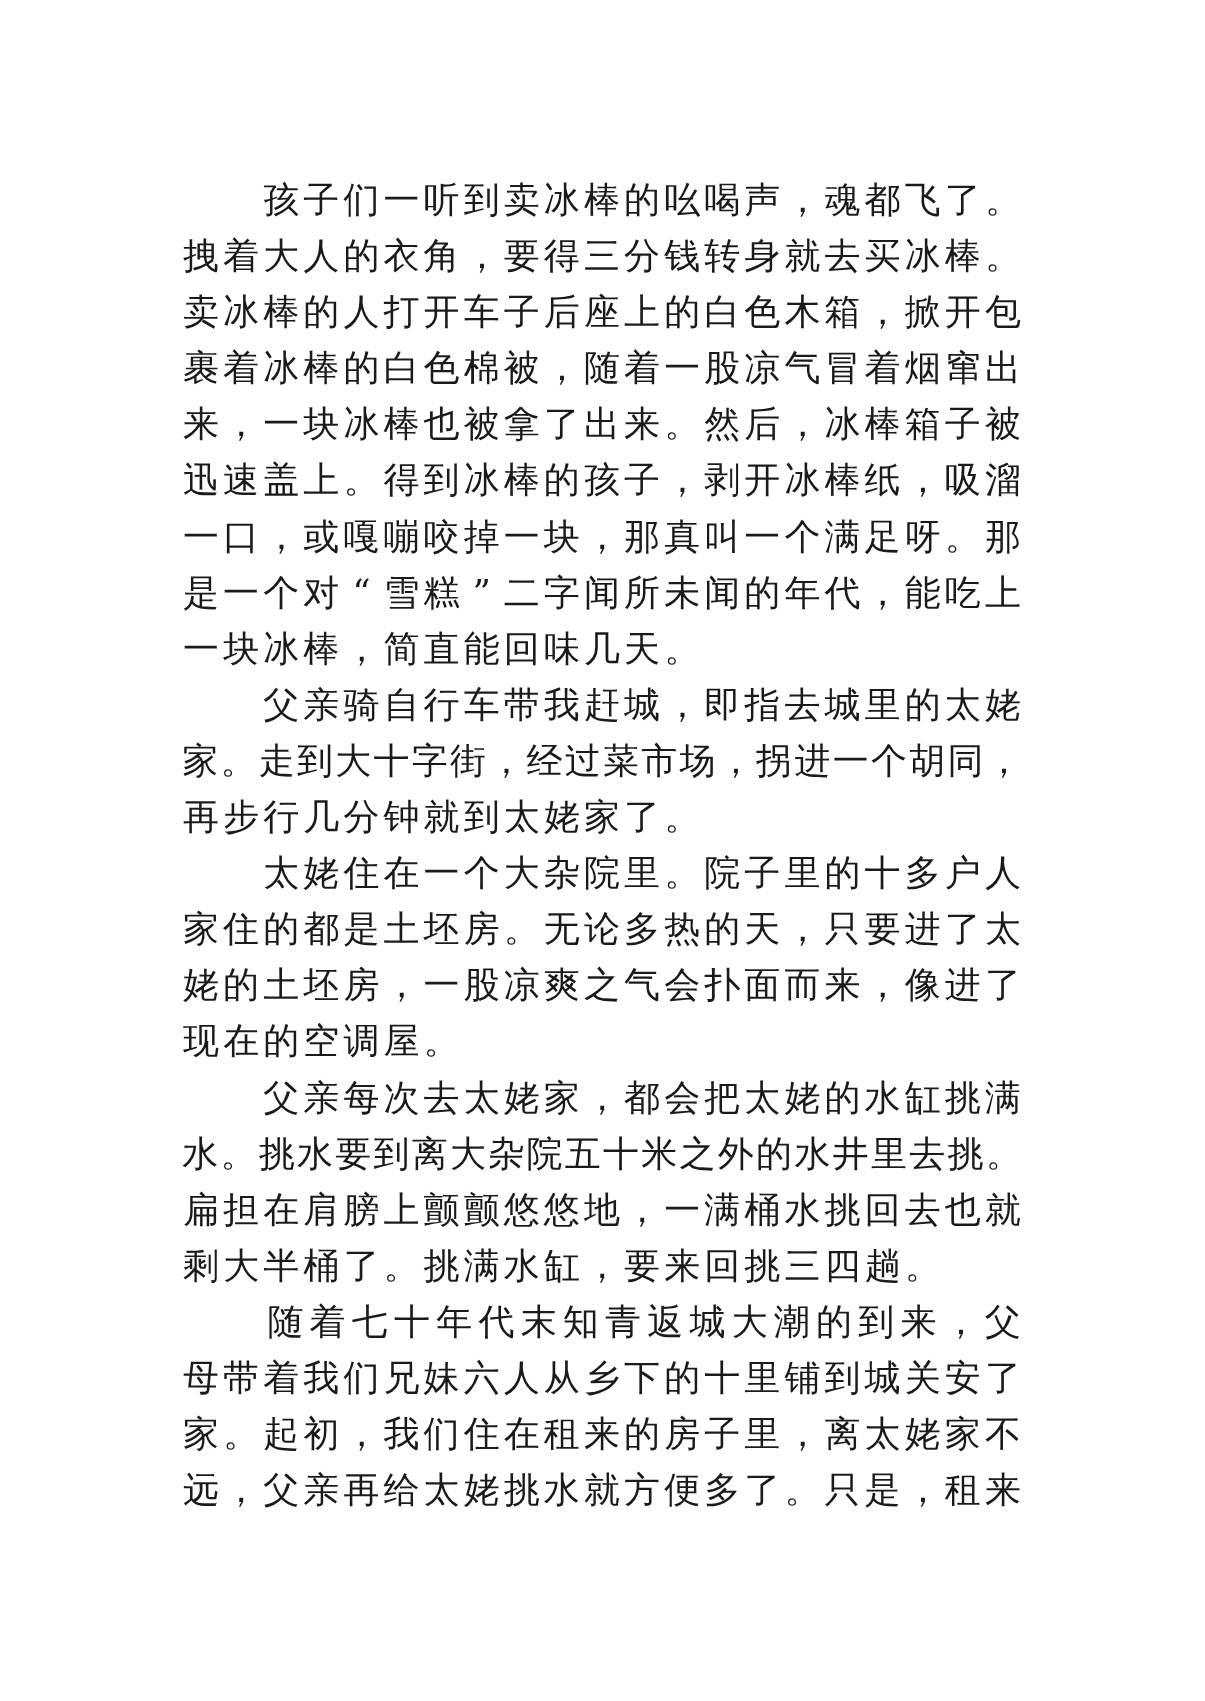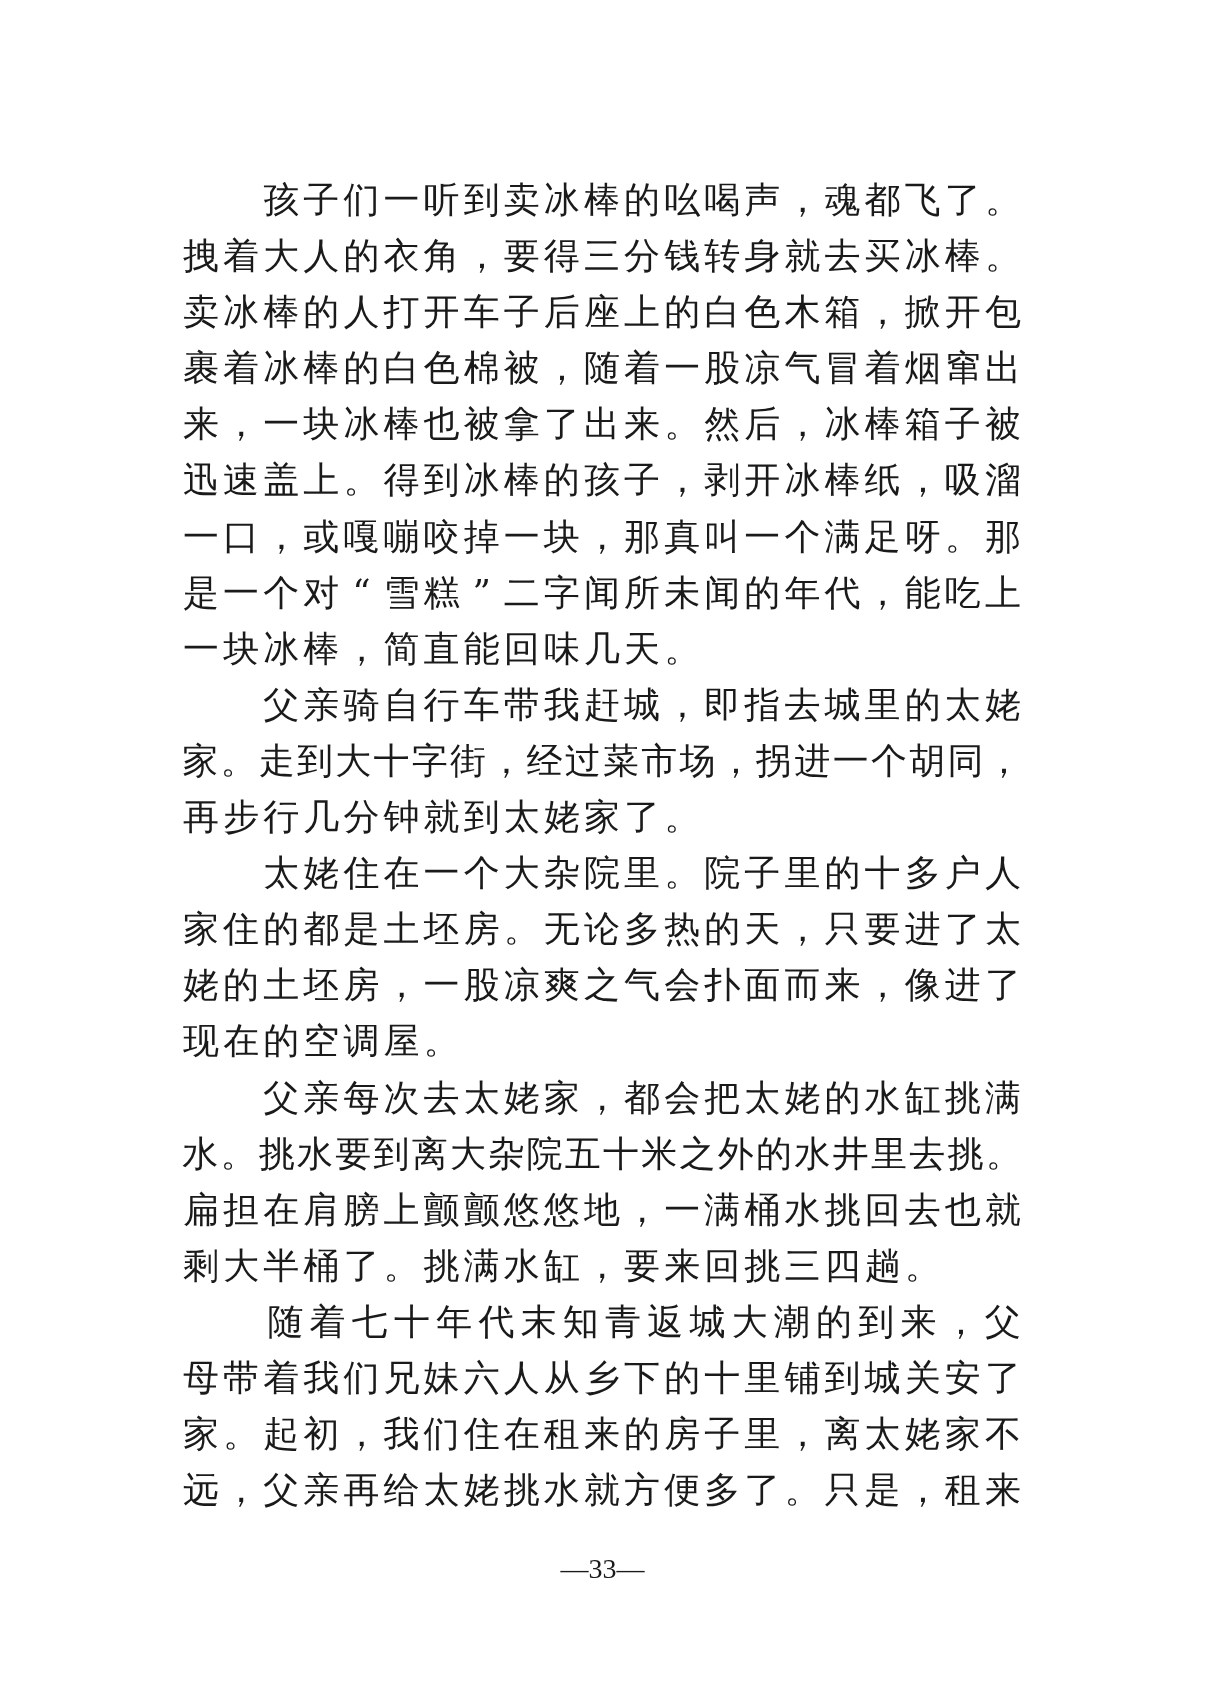--- a/index.html
+++ b/index.html
@@ -580,14 +580,13 @@
         <span class="ch">多</span>
         <span class="ch">了</span>
         <span class="ch">。</span>
         <span class="ch">只</span>
         <span class="ch">是</span>
         <span class="ch">，</span>
         <span class="ch">租</span>
         <span class="ch">来</span>
       </div>
     </div>
-  <div class="page-number">—33—</div>
 </div>
 
 </body></html>

